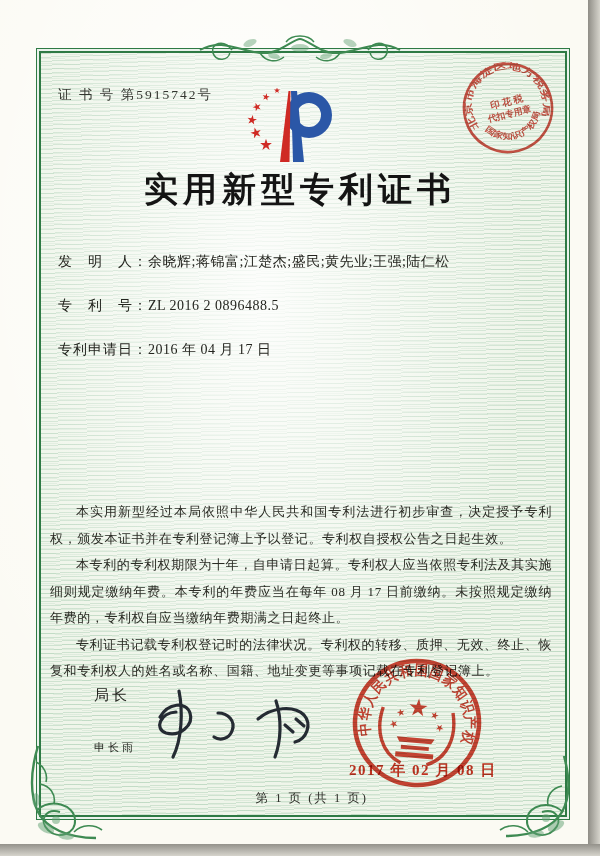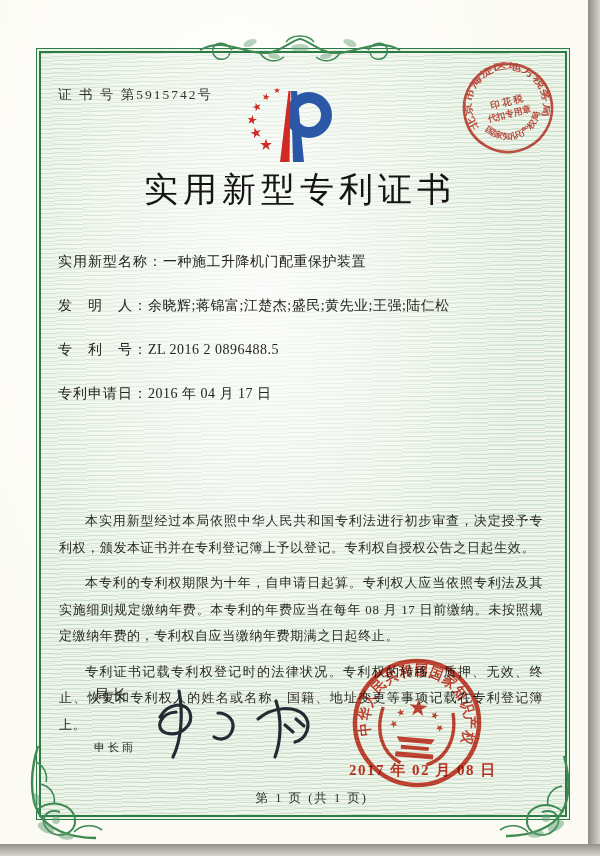--- a/index.html
+++ b/index.html
@@ -26,27 +26,27 @@
     background:
       radial-gradient(ellipse at 42% 32%, rgba(255,255,255,.85), rgba(255,255,255,0) 62%),
       repeating-linear-gradient(178deg, rgba(120,178,138,.28) 0 1px, rgba(255,255,255,0) 1px 4px),
       repeating-linear-gradient(2deg, rgba(120,178,138,.14) 0 1px, rgba(255,255,255,0) 1px 5px),
       #eff5ea;
   }
   .cert-no{position:absolute;left:58px;top:86px;font-size:13.5px;letter-spacing:2px;color:#33352f;}
   .logo{position:absolute;left:243px;top:88px;width:96px;height:80px;}
   .title{
     position:absolute;left:0;top:167px;width:600px;text-align:center;
-    font-size:34px;font-weight:normal;letter-spacing:5px;color:#141414;
+    font-size:34px;font-weight:bold;letter-spacing:5px;color:#141414;
   }
   .fields{position:absolute;left:58px;top:253px;width:500px;}
   .field-row{font-size:14px;line-height:18px;margin-bottom:26px;color:#24251f;letter-spacing:.5px;white-space:nowrap;}
   .field-row .lbl{letter-spacing:1px;}
   .paras{position:absolute;left:50px;top:499px;width:502px;color:#2a2b24;}
-  .paras p{margin:9px;font-size:13px;line-height:26.5px;text-indent:2em;letter-spacing:.6px;text-align:justify;}
+  .paras p{margin:0;font-size:13px;line-height:26.5px;text-indent:2em;letter-spacing:.6px;text-align:justify;}
   .sig-title{position:absolute;left:94px;top:686px;font-size:15px;letter-spacing:3px;color:#23241f;}
   .sig-name{position:absolute;left:94px;top:740px;font-size:11px;letter-spacing:3px;color:#23241f;}
   .sig-script{position:absolute;left:138px;top:683px;width:180px;height:90px;z-index:3;}
   .seal{position:absolute;left:350px;top:656px;width:134px;height:134px;z-index:4;
         transform:rotate(5deg);mix-blend-mode:multiply;opacity:.92;}
   .seal-date{position:absolute;left:349px;top:761px;width:190px;z-index:5;
     font-size:15px;font-weight:bold;color:#cd3524;letter-spacing:1.5px;white-space:nowrap;
     mix-blend-mode:multiply;}
   .tax-stamp{position:absolute;left:460px;top:60px;width:96px;height:96px;z-index:5;
     transform:rotate(-14deg);mix-blend-mode:multiply;opacity:.88;}
@@ -129,23 +129,20 @@
       <use href="#star" transform="translate(14,19) scale(.44) rotate(-20)"></use>
       <use href="#star" transform="translate(23,9) scale(.38) rotate(12)"></use>
       <use href="#star" transform="translate(34,2.5) scale(.32)"></use>
     </g>
   </svg>
 
   <div class="title">实用新型专利证书</div>
 
   <div class="fields">
     <div class="field-row">
-      <span class="lbl">实用新型名称：</span><span>一种施工升降机门配重保护装置</span>
-    </div>
-    <div class="field-row">
       <span class="lbl">发　明　人：</span><span>余晓辉;蒋锦富;江楚杰;盛民;黄先业;王强;陆仁松</span>
     </div>
     <div class="field-row">
       <span class="lbl">专　利　号：</span><span>ZL 2016 2 0896488.5</span>
     </div>
     <div class="field-row">
       <span class="lbl">专利申请日：</span><span>2016 年 04 月 17 日</span>
     </div>
   </div>
 

